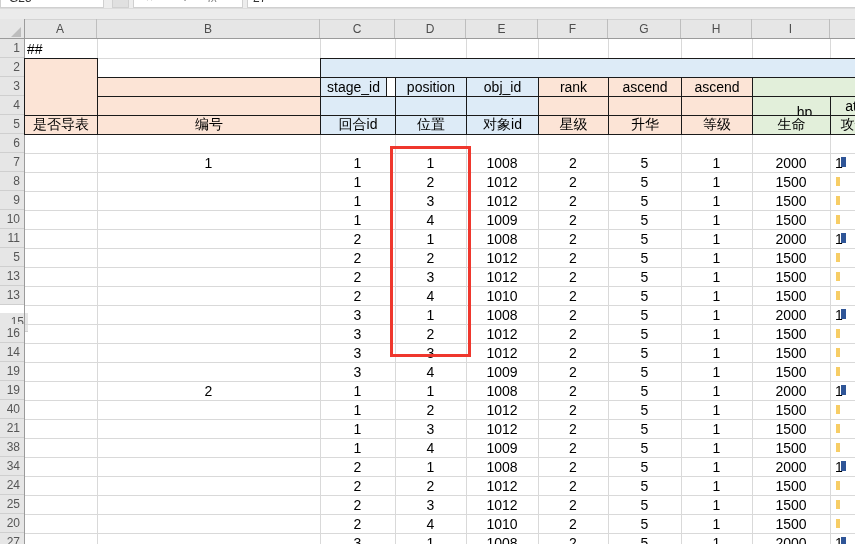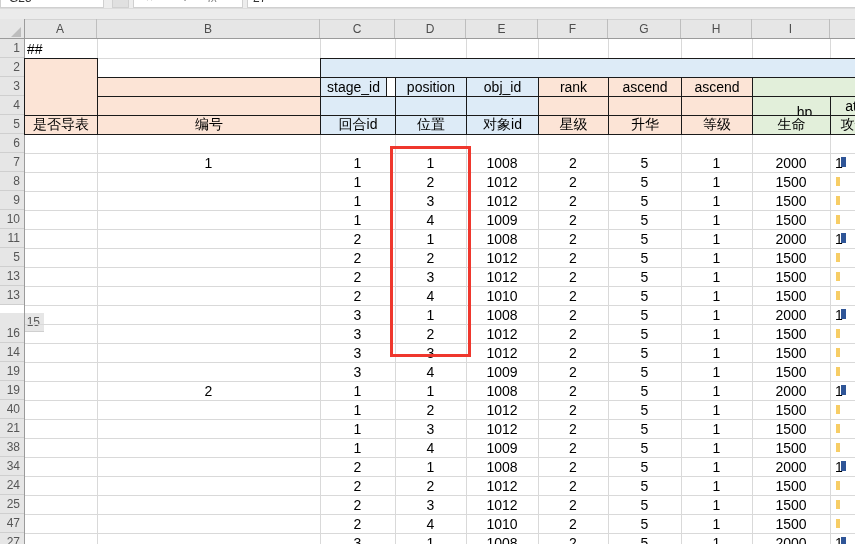--- a/index.html
+++ b/index.html
@@ -80,32 +80,32 @@
     <div class="rowhead" style="position: absolute; left: 0px; top: 96px; width: 24px; height: 19px;">5</div>
     <div class="rowhead" style="position: absolute; left: 0px; top: 115px; width: 24px; height: 19px;">6</div>
     <div class="rowhead" style="position: absolute; left: 0px; top: 134px; width: 24px; height: 19px;">7</div>
     <div class="rowhead" style="position: absolute; left: 0px; top: 153px; width: 24px; height: 19px;">8</div>
     <div class="rowhead" style="position: absolute; left: 0px; top: 172px; width: 24px; height: 19px;">9</div>
     <div class="rowhead" style="position: absolute; left: 0px; top: 191px; width: 24px; height: 19px;">10</div>
     <div class="rowhead" style="position: absolute; left: 0px; top: 210px; width: 24px; height: 19px;">11</div>
     <div class="rowhead" style="position: absolute; left: 0px; top: 229px; width: 24px; height: 19px;">5</div>
     <div class="rowhead" style="position: absolute; left: 0px; top: 248px; width: 24px; height: 19px;">13</div>
     <div class="rowhead" style="position: absolute; left: 0px; top: 267px; width: 24px; height: 19px;">13</div>
-    <div class="rowhead" style="position: absolute; left: 0px; top: 294px; width: 44px; height: 19px;">15</div>
+    <div class="rowhead" style="position: absolute; left: 0px; top: 294px; width: 28px; height: 19px;">15</div>
     <div class="rowhead" style="position: absolute; left: 0px; top: 305px; width: 24px; height: 19px;">16</div>
     <div class="rowhead" style="position: absolute; left: 0px; top: 324px; width: 24px; height: 19px;">14</div>
     <div class="rowhead" style="position: absolute; left: 0px; top: 343px; width: 24px; height: 19px;">19</div>
     <div class="rowhead" style="position: absolute; left: 0px; top: 362px; width: 24px; height: 19px;">19</div>
     <div class="rowhead" style="position: absolute; left: 0px; top: 381px; width: 24px; height: 19px;">40</div>
     <div class="rowhead" style="position: absolute; left: 0px; top: 400px; width: 24px; height: 19px;">21</div>
     <div class="rowhead" style="position: absolute; left: 0px; top: 419px; width: 24px; height: 19px;">38</div>
     <div class="rowhead" style="position: absolute; left: 0px; top: 438px; width: 24px; height: 19px;">34</div>
     <div class="rowhead" style="position: absolute; left: 0px; top: 457px; width: 24px; height: 19px;">24</div>
     <div class="rowhead" style="position: absolute; left: 0px; top: 476px; width: 24px; height: 19px;">25</div>
-    <div class="rowhead" style="position: absolute; left: 0px; top: 495px; width: 24px; height: 19px;">47</div>
+    <div class="rowhead" style="position: absolute; left: 0px; top: 495px; width: 24px; height: 19px;">20</div>
     <div class="rowhead" style="position: absolute; left: 0px; top: 514px; width: 24px; height: 19px;">27</div>
     <div>
       <div class="vline" style="position: absolute; left: 24px; top: 20px; width: 1px; height: 505px;"></div>
       <div class="vline" style="position: absolute; left: 97px; top: 20px; width: 1px; height: 505px;"></div>
       <div class="vline" style="position: absolute; left: 320px; top: 20px; width: 1px; height: 505px;"></div>
       <div class="vline" style="position: absolute; left: 395px; top: 20px; width: 1px; height: 505px;"></div>
       <div class="vline" style="position: absolute; left: 466px; top: 20px; width: 1px; height: 505px;"></div>
       <div class="vline" style="position: absolute; left: 538px; top: 20px; width: 1px; height: 505px;"></div>
       <div class="vline" style="position: absolute; left: 608px; top: 20px; width: 1px; height: 505px;"></div>
       <div class="vline" style="position: absolute; left: 681px; top: 20px; width: 1px; height: 505px;"></div>

